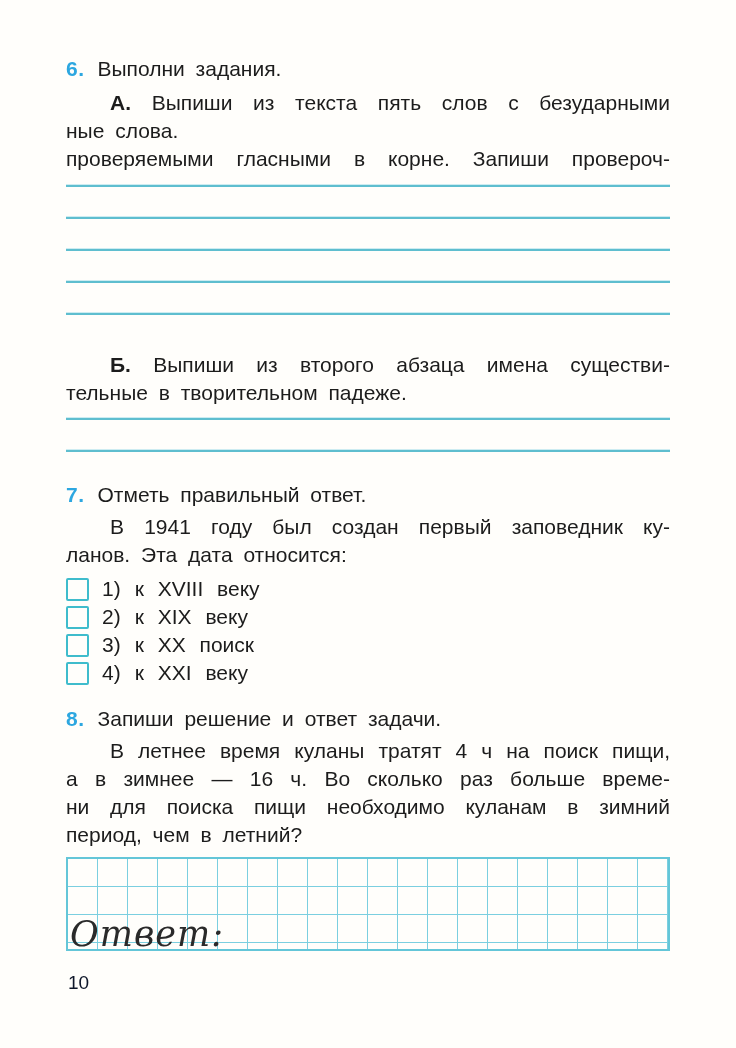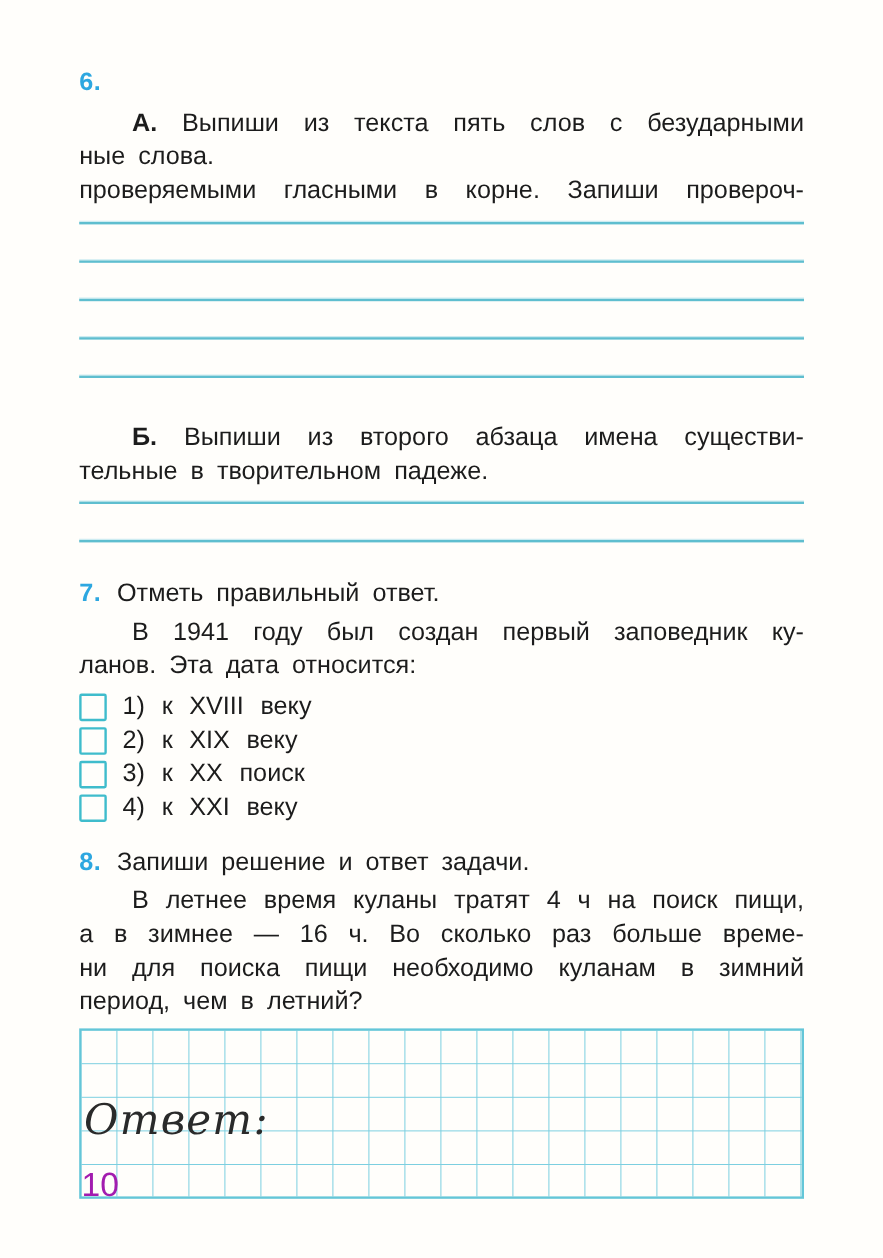--- a/index.html
+++ b/index.html
@@ -72,21 +72,21 @@
     background: #fffefb;
     margin-right: 13px;
     flex: 0 0 auto;
   }
   .option-num { margin-right: 14px; }
   .option-text { word-spacing: 8px; }
   
   .grid {
     margin-top: 8px;
     width: 604px;
-    height: 142px;
+    height: 94px;
     border: 2px solid #64c6d8;
     position: relative;
     background-image:
       linear-gradient(to right, #7bcfe0 1px, transparent 1px),
       linear-gradient(to bottom, #7bcfe0 1px, transparent 1px);
     background-size: 30px 28px;
     background-position: -1px -1px;
   }
   .answer-script {
     position: absolute;
@@ -94,38 +94,39 @@
     font-family: "DejaVu Serif", serif;
     font-style: italic;
     font-size: 35px;
     letter-spacing: 1px;
     color: #2a2a2a;
   }
   
   .page-number {
     position: absolute;
     left: 68px; top: 972px;
-    font-size: 28px;
-    color: #a21caf;
+    font-size: 19px;
+    color: #0f172a;
   }
   
   .mt6  { margin-top: 6px; }
   .mt24 { margin-top: 36px; }
   .mt29 { margin-top: 29px; }
   .mt18 { margin-top: 18px; }
   .mt4  { margin-top: 4px; }
 </style>
 </head>
 <body>
 
 <div class="page">
 
   <section>
     <div class="task-header">
       <span class="task-num">6.</span>
+      <span class="task-title">Выполни задания.</span>
     </div>
 
     <div class="mt6">
       <div class="pline indent"><span class="blabel">А.</span> <span>Выпиши из текста пять слов с безударными</span></div>
       <div class="pline last">ные слова.</div>
       <div class="pline">проверяемыми гласными в корне. Запиши провероч-</div>
     </div>
 
     <div class="rules rules-a">
       <div class="rule"></div>

